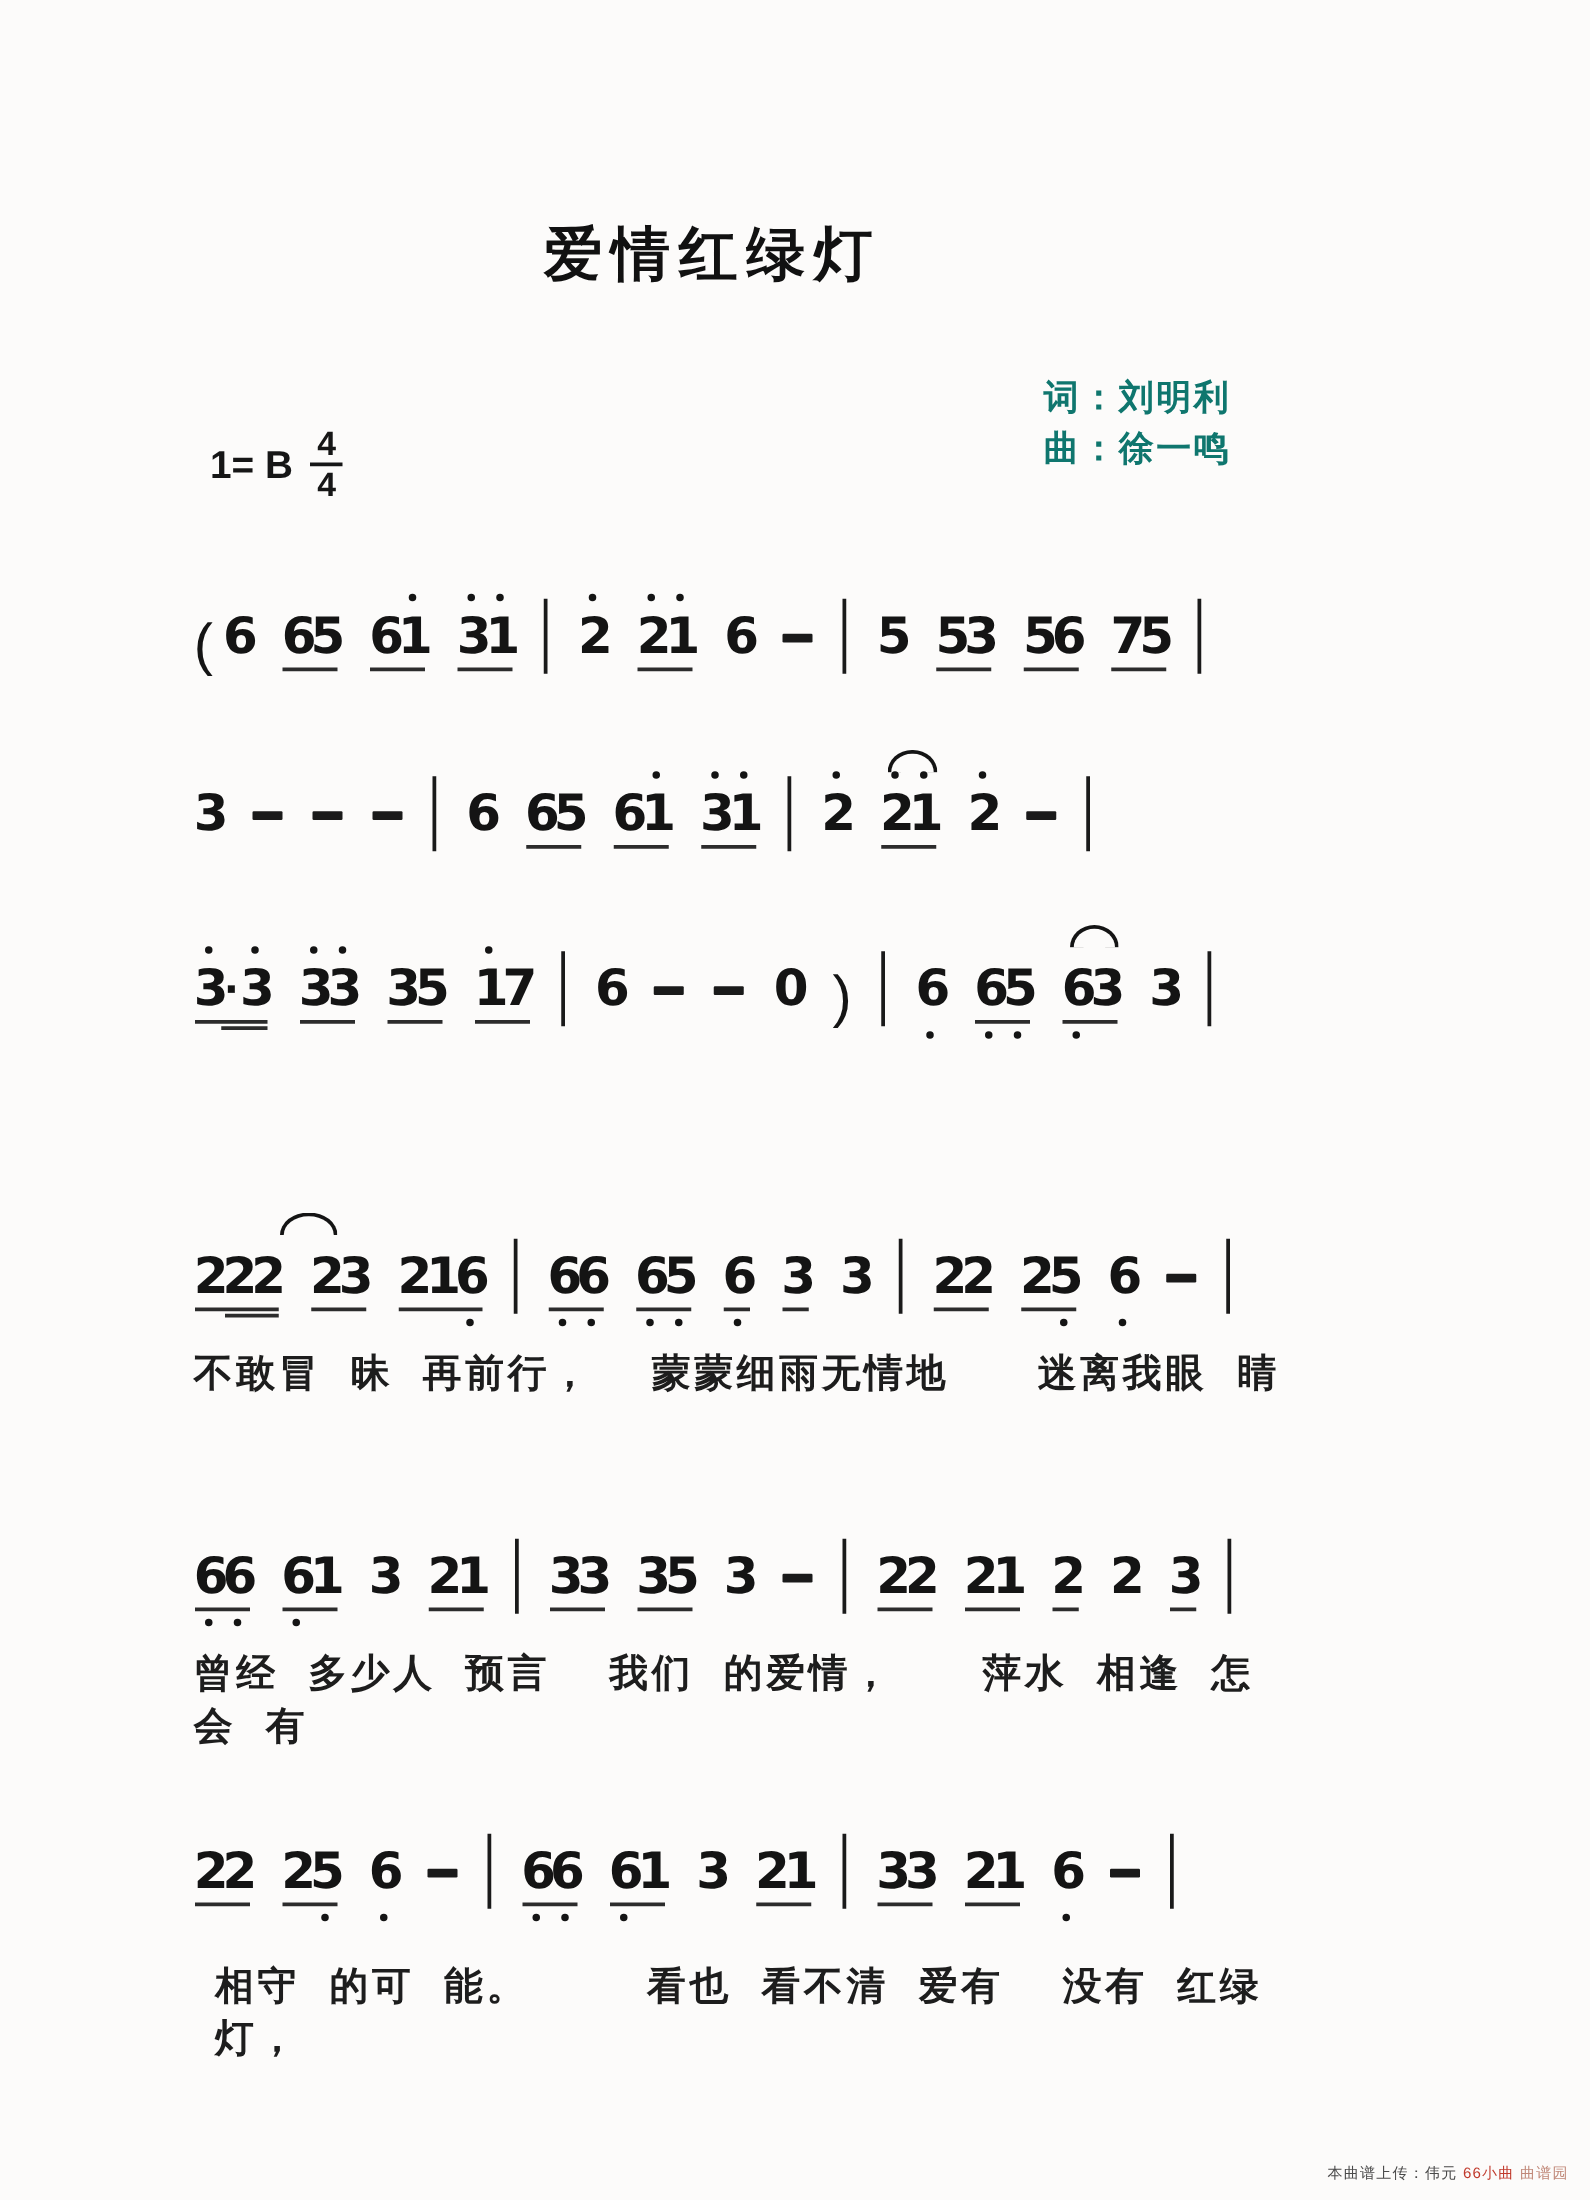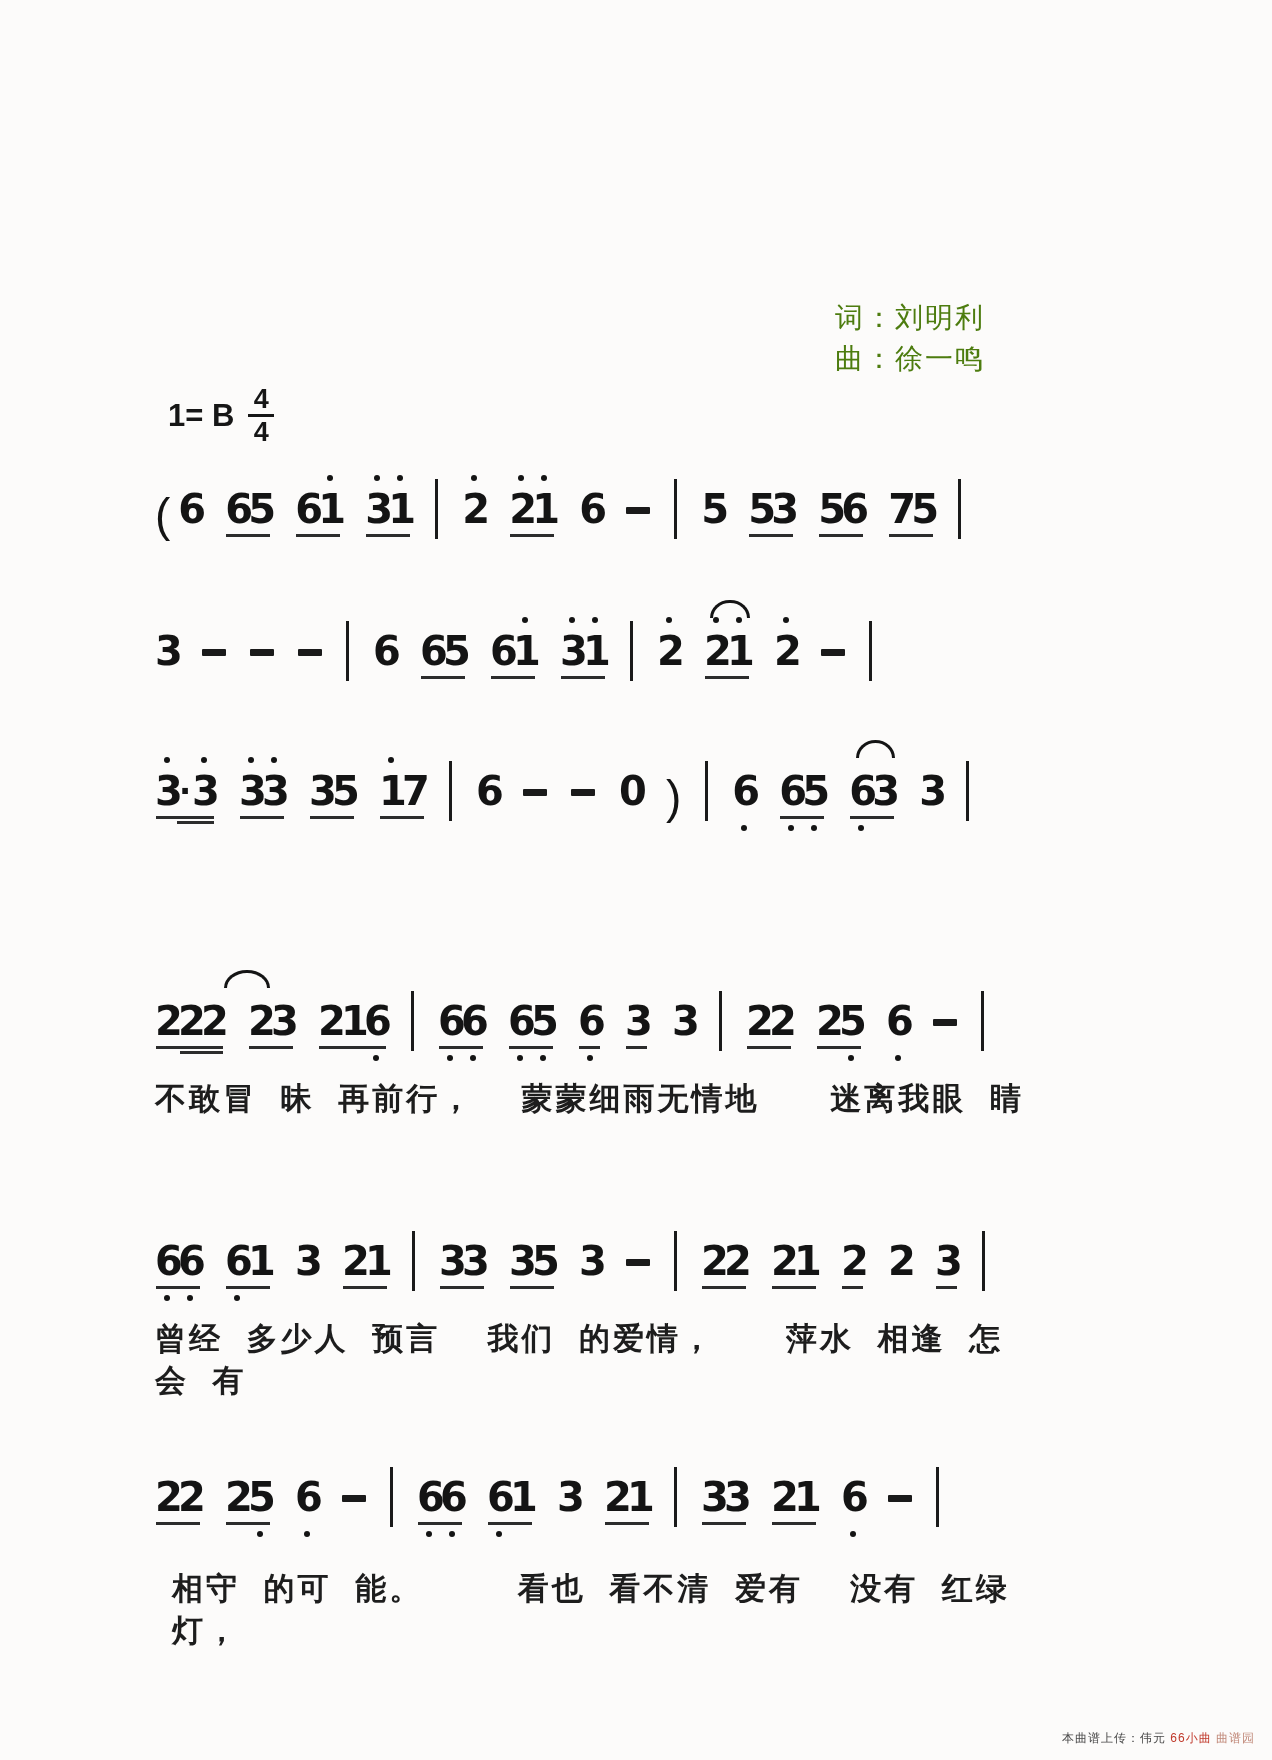--- a/index.html
+++ b/index.html
@@ -15,27 +15,27 @@
     overflow:hidden;
   }
   
   .title{
     position:absolute;top:172px;left:155px;width:830px;
     text-align:center;font-size:47px;font-weight:700;letter-spacing:7px;
     color:#111;
   }
   .credits{
     position:absolute;top:297px;right:287px;
-    text-align:left;font-size:28px;font-weight:400;line-height:41px;
-    letter-spacing:2px;color:#4d7c0f;
+    text-align:left;font-size:28px;font-weight:700;line-height:41px;
+    letter-spacing:2px;color:#0f766e;
   }
   .keysig{
     position:absolute;top:342px;left:168px;
     display:flex;align-items:center;gap:14px;
-    font-size:31px;font-weight:600;color:#161616;margin-top:44px;
+    font-size:31px;font-weight:600;color:#161616;
   }
   .meter{
     display:inline-flex;flex-direction:column;align-items:center;
     font-size:27px;font-weight:700;line-height:26px;
   }
   .meter .bar-line-frac{width:26px;height:3px;background:#161616;margin:2px 0;}
   
   .score-line{
     position:absolute;left:155px;width:870px;
   }
@@ -77,20 +77,21 @@
   }
   .wm-dark{color:#4a4a4a;}
   .wm-red{color:#c0392b;}
   .wm-tail{color:#c08878;}
 </style>
 </head>
 <body>
 
 <div class="page">
 
+  <div class="title">爱情红绿灯</div>
 
   <div class="credits">
     <div>词：刘明利</div>
     <div>曲：徐一鸣</div>
   </div>
 
   <div class="keysig">
     <span>1= B</span>
     <span class="meter">
       <span>4</span>

